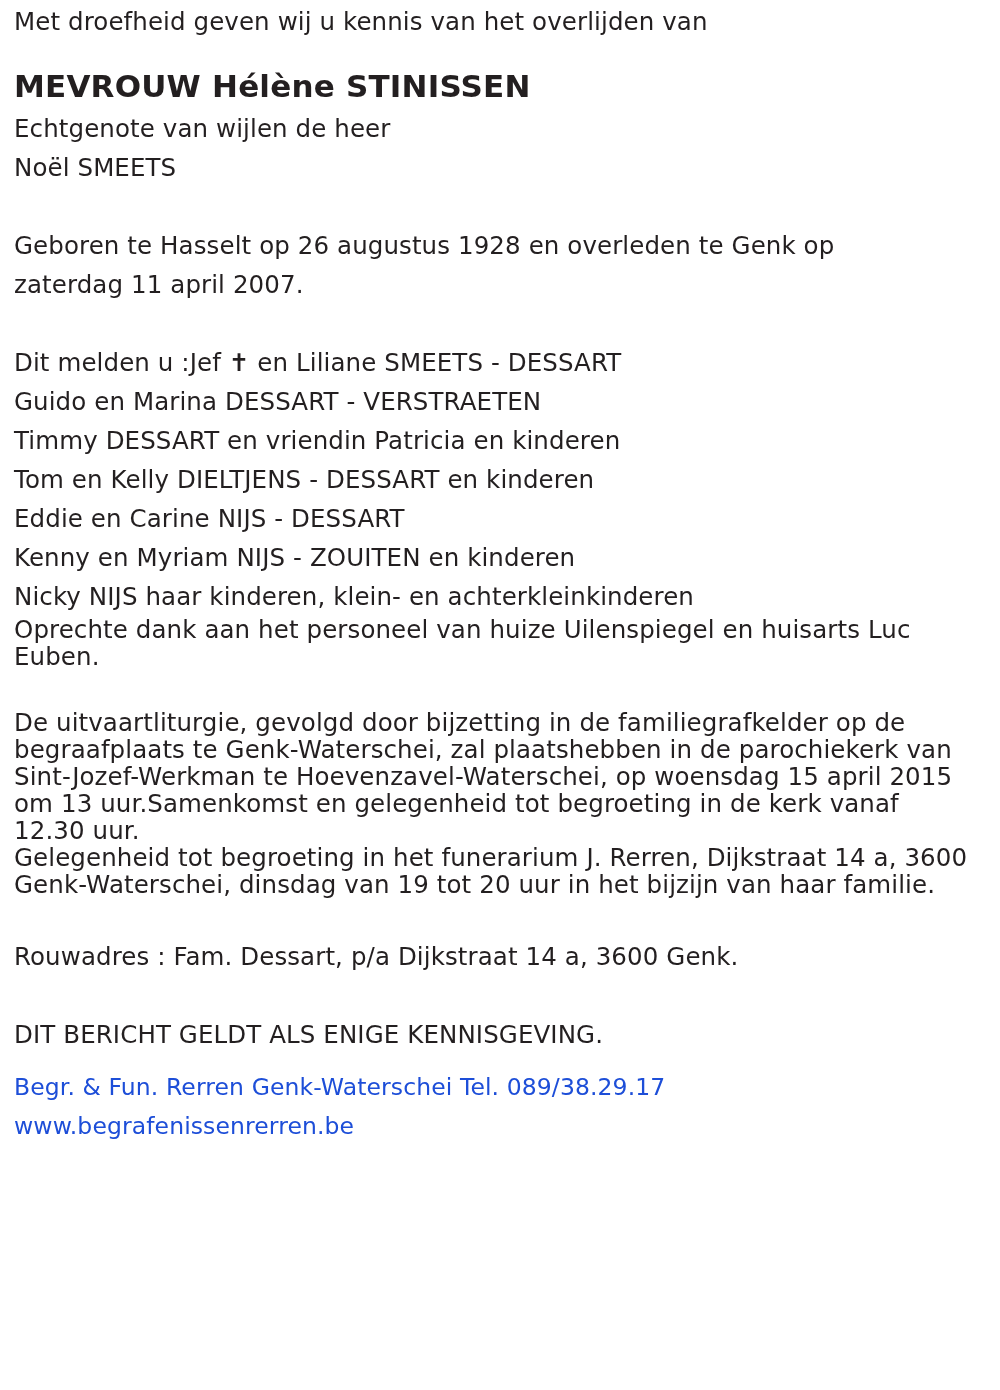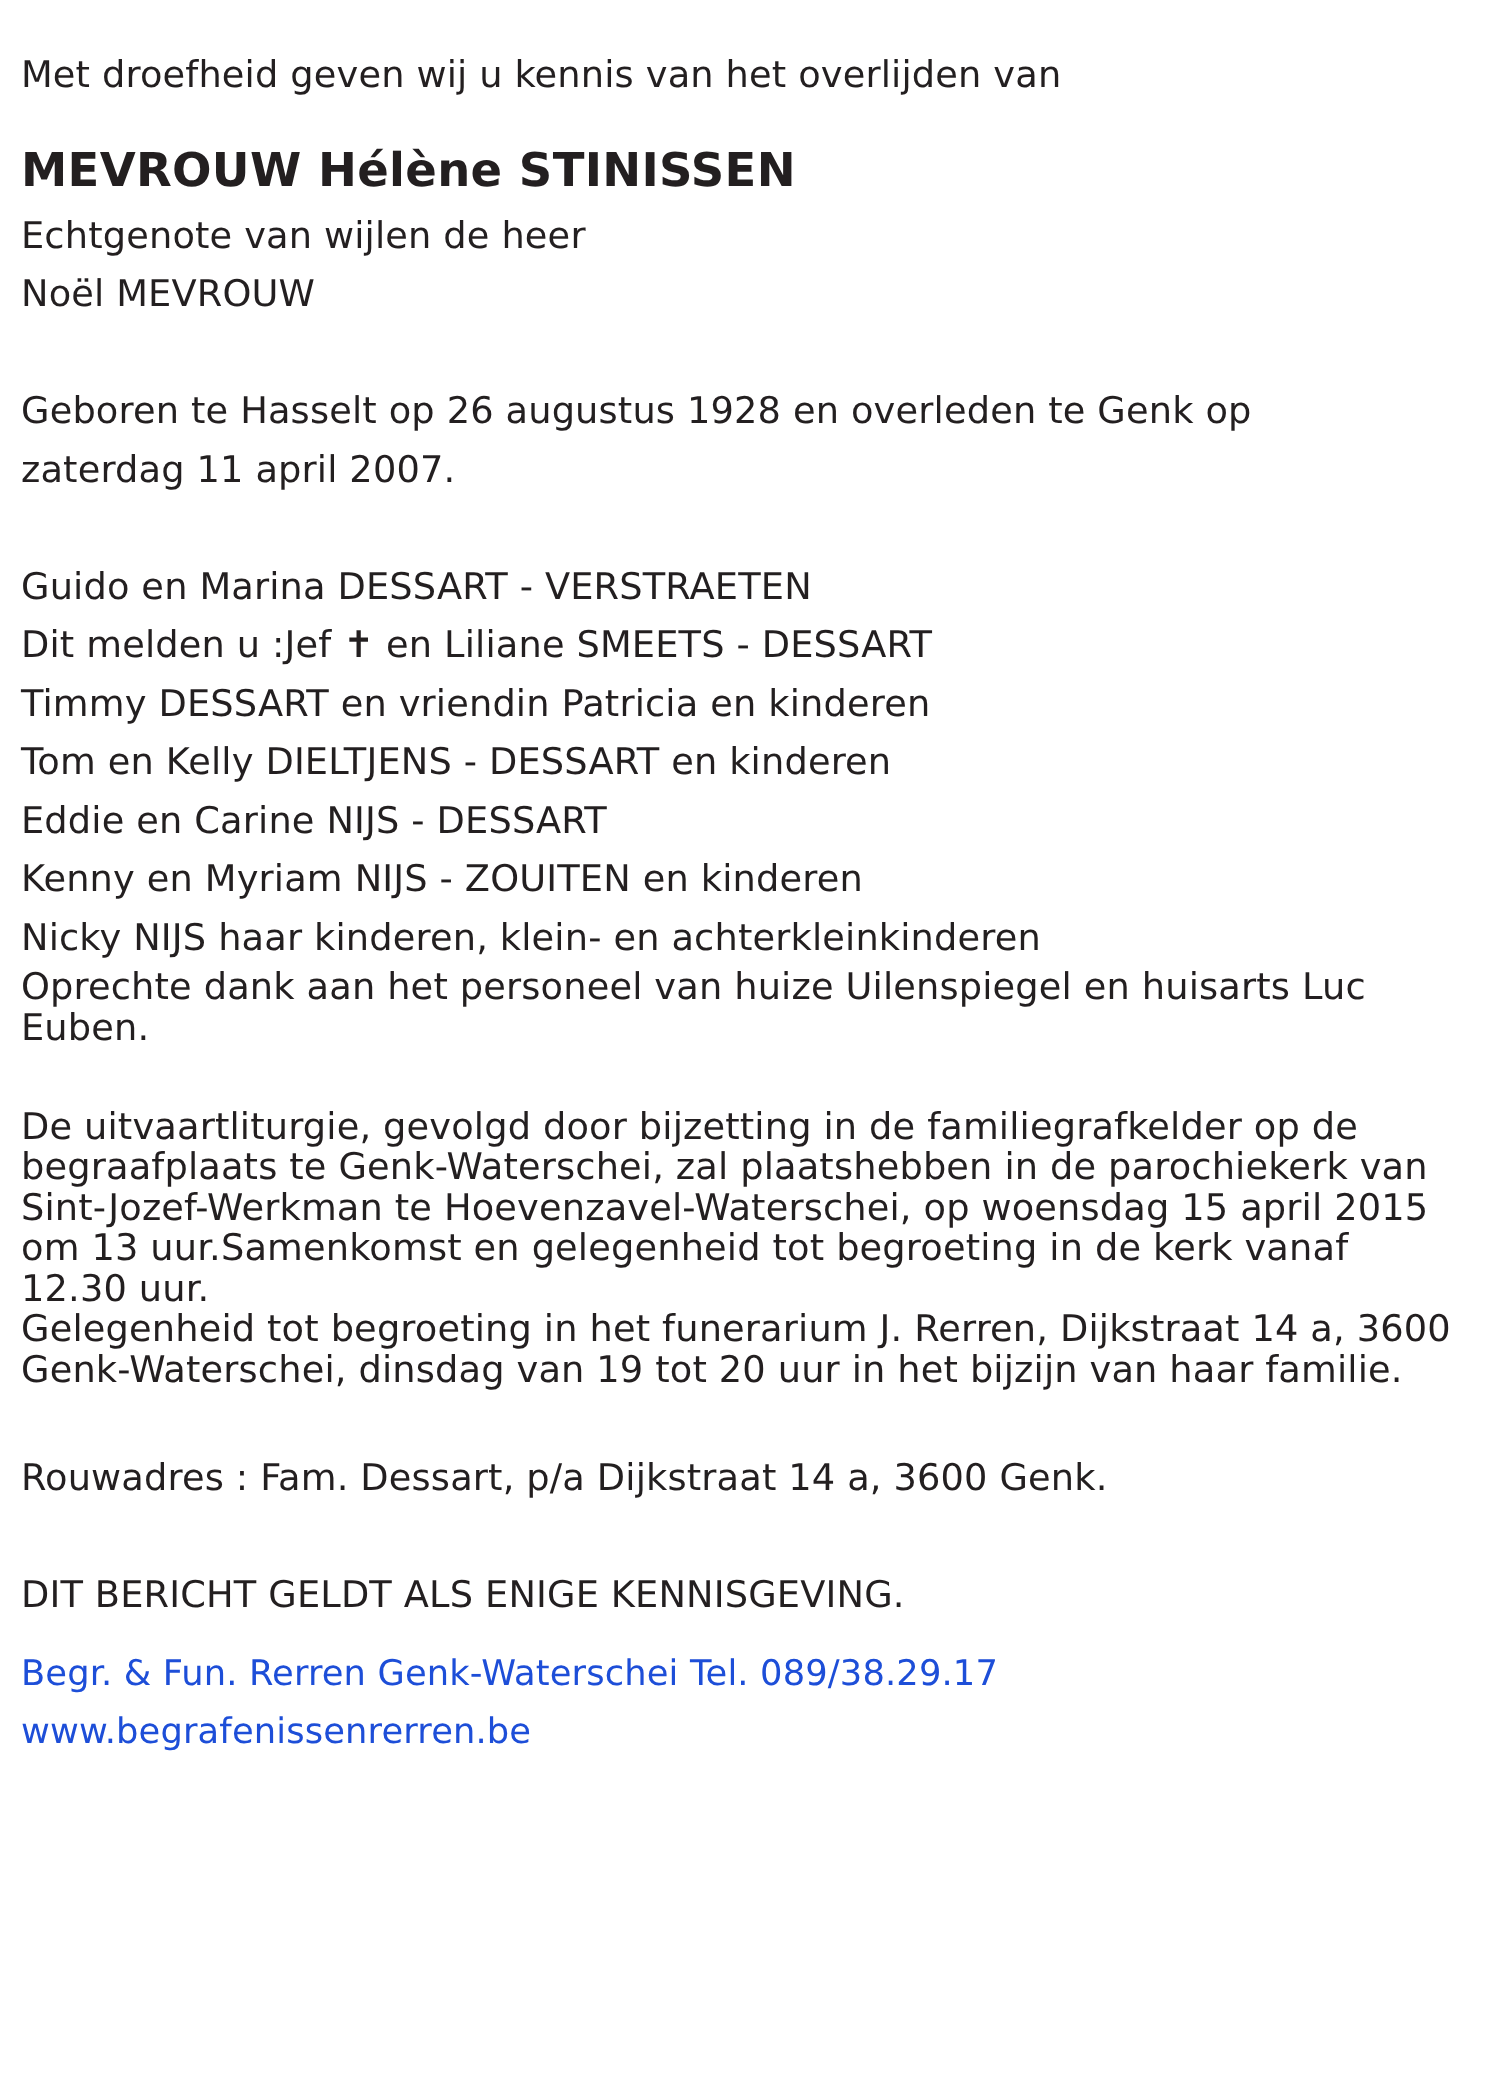--- a/index.html
+++ b/index.html
@@ -10,21 +10,21 @@
   body {
     width: 1000px;
     height: 1390px;
     font-family: "DejaVu Sans", "Liberation Sans", sans-serif;
     color: #231f20;
   }
   .page {
     box-sizing: border-box;
     width: 1000px;
     height: 1390px;
-    padding: 30px 24px 0 14px;
+    padding: 2px 24px 0 14px;
   }
   .line {
     font-size: 24.5px;
     line-height: 39px;
     letter-spacing: 0.1px;
     white-space: pre-wrap;
   }
   .name {
     font-size: 31px;
     font-weight: bold;
@@ -57,31 +57,31 @@
 
 <div class="page">
 
   <div class="line">Met droefheid geven wij u kennis van het overlijden van</div>
 
   <div class="spacer-name-top"></div>
 
   <div class="name">MEVROUW Hélène STINISSEN</div>
 
   <div class="line">Echtgenote van wijlen de heer</div>
-  <div class="line">Noël MEVROUW</div>
+  <div class="line">Noël SMEETS</div>
 
   <div class="spacer"></div>
 
   <div class="line">Geboren te Hasselt op 26 augustus 1928 en overleden te Genk op</div>
   <div class="line">zaterdag 11 april 2007.</div>
 
   <div class="spacer"></div>
 
+  <div class="line">Dit melden u :Jef ✝ en Liliane SMEETS - DESSART</div>
   <div class="line">Guido en Marina DESSART - VERSTRAETEN</div>
-  <div class="line">Dit melden u :Jef ✝ en Liliane SMEETS - DESSART</div>
   <div class="line">Timmy DESSART en vriendin Patricia en kinderen</div>
   <div class="line">Tom en Kelly DIELTJENS - DESSART en kinderen</div>
   <div class="line">Eddie en Carine NIJS - DESSART</div>
   <div class="line">Kenny en Myriam NIJS - ZOUITEN en kinderen</div>
   <div class="line">Nicky NIJS haar kinderen, klein- en achterkleinkinderen</div>
   <div class="para">Oprechte dank aan het personeel van huize Uilenspiegel en huisarts Luc Euben.</div>
 
   <div class="spacer"></div>
 
   <div class="para">De uitvaartliturgie, gevolgd door bijzetting in de familiegrafkelder op de begraafplaats te Genk-Waterschei, zal plaatshebben in de parochiekerk van Sint-Jozef-Werkman te Hoevenzavel-Waterschei, op woensdag 15 april 2015 om 13 uur.Samenkomst en gelegenheid tot begroeting in de kerk vanaf 12.30 uur.</div>

